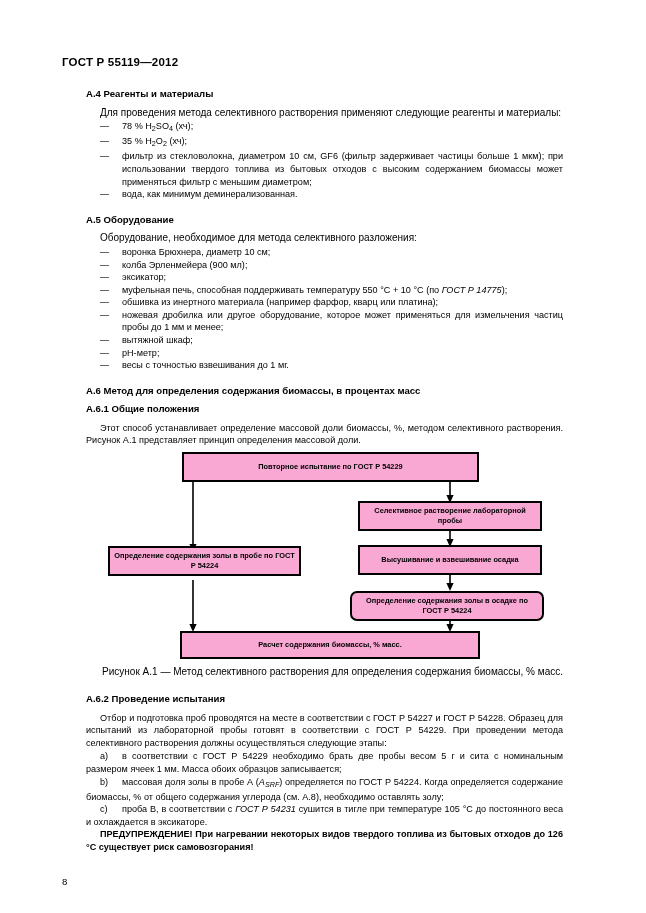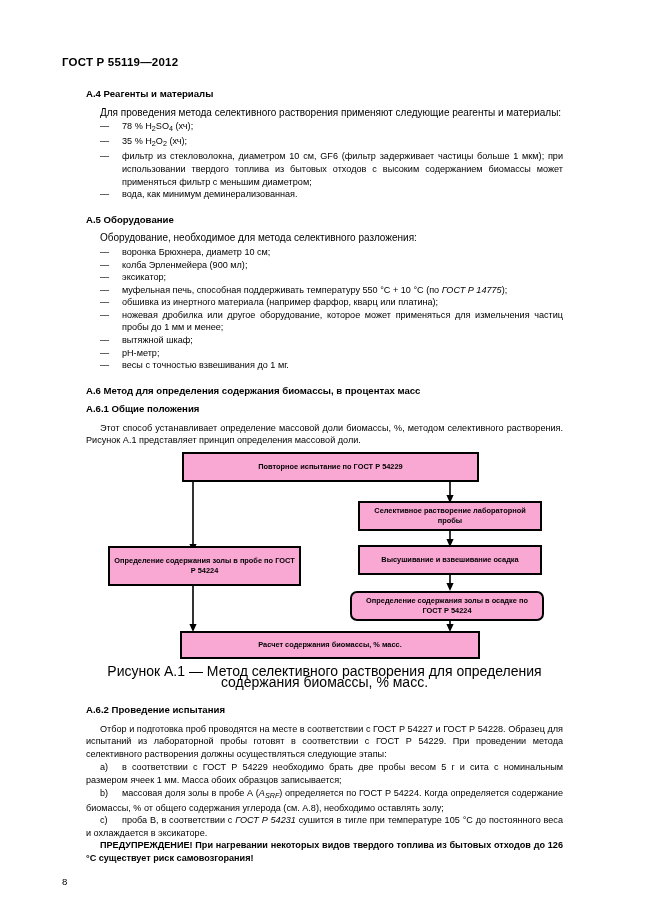--- a/index.html
+++ b/index.html
@@ -121,23 +121,23 @@
     display: flex;
     align-items: center;
     justify-content: center;
     text-align: center;
     font-size: 7.4px;
     font-weight: bold;
     line-height: 9.6px;
     padding: 2px 4px;
   }
   .caption {
-    font-size: 14px;
+    font-size: 10px;
     line-height: 11px;
-    text-align: center;
+    text-align: right;
     margin: 0;
   }
   .pagenum {
     position: absolute;
     left: 62px;
     bottom: 26px;
     font-size: 9.6px;
   }
 </style>
 </head>
@@ -218,21 +218,21 @@
       <polygon points="193,632 189.4,624 196.6,624" fill="#000"></polygon>
 
       <line x1="450" y1="621" x2="450" y2="626" stroke="#000" stroke-width="1.6"></line>
       <polygon points="450,632 446.4,624 453.6,624" fill="#000"></polygon>
     </svg>
 
     <div class="fbox" style="left:182px; top:452px; width:297px; height:30px;">Повторное испытание по ГОСТ Р 54229</div>
 
     <div class="fbox" style="left:358px; top:501px; width:184px; height:30px;">Селективное растворение лабораторной пробы</div>
 
-    <div class="fbox" style="left:108px; top:546px; width:193px; height:40px;">Определение содержания золы в пробе по ГОСТ Р 54224</div>
+    <div class="fbox" style="left:108px; top:546px; width:193px; height:30px;">Определение содержания золы в пробе по ГОСТ Р 54224</div>
 
     <div class="fbox" style="left:358px; top:545px; width:184px; height:30px;">Высушивание и взвешивание осадка</div>
 
     <div class="fbox" style="left:350px; top:591px; width:194px; height:30px;border-radius:7px;">Определение содержания золы в осадке по ГОСТ Р 54224</div>
 
     <div class="fbox" style="left:180px; top:631px; width:300px; height:28px;">Расчет содержания биомассы, % масс.</div>
   </div>
 
   <div class="pagenum">8</div>
 

